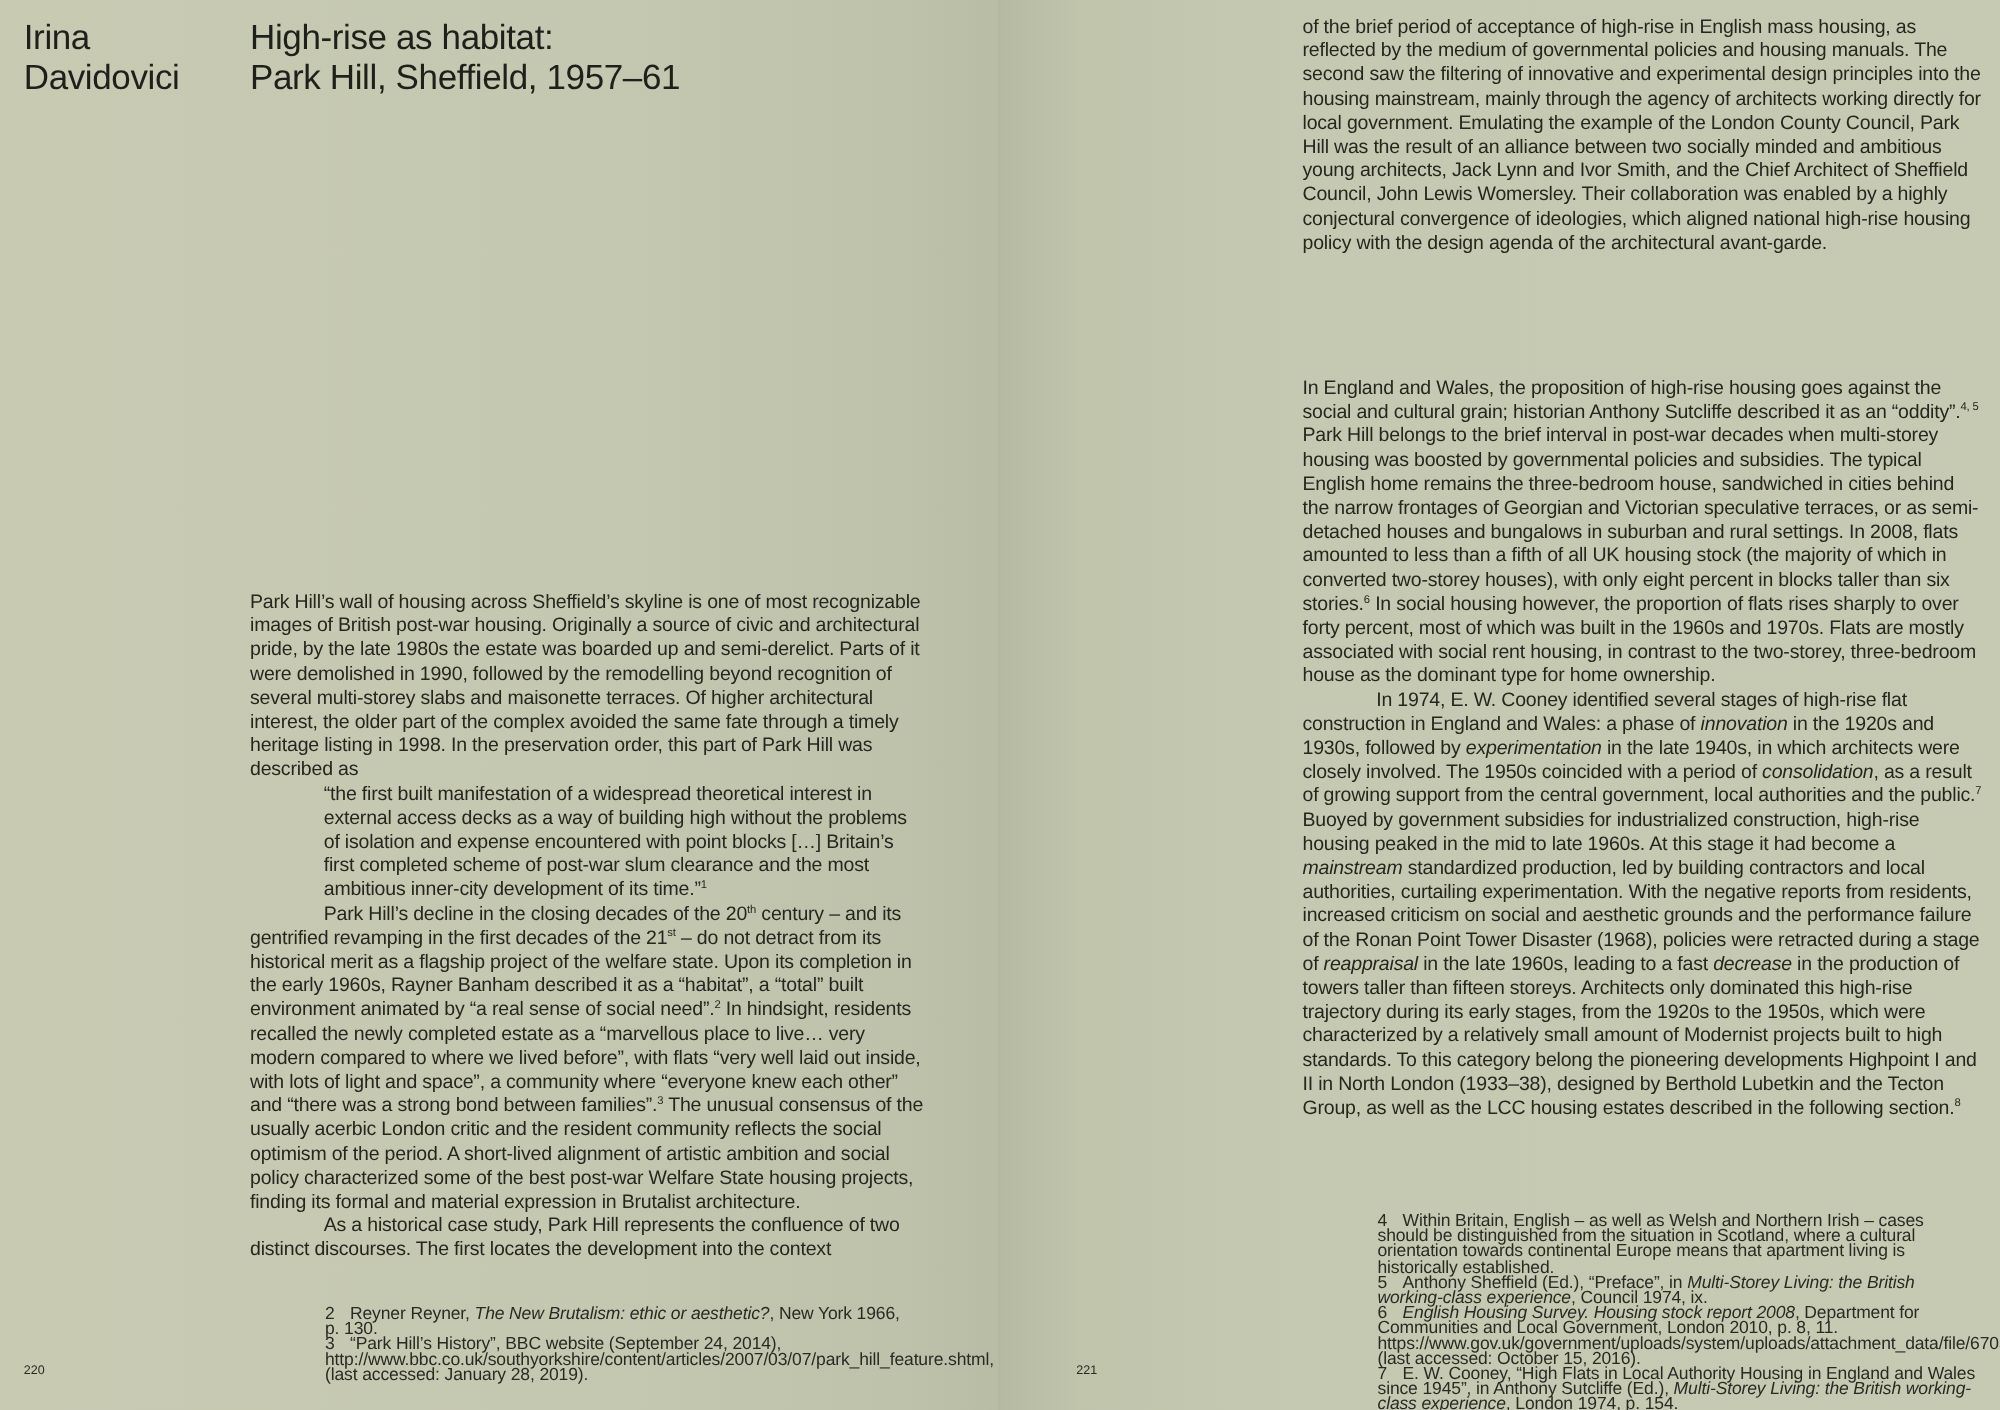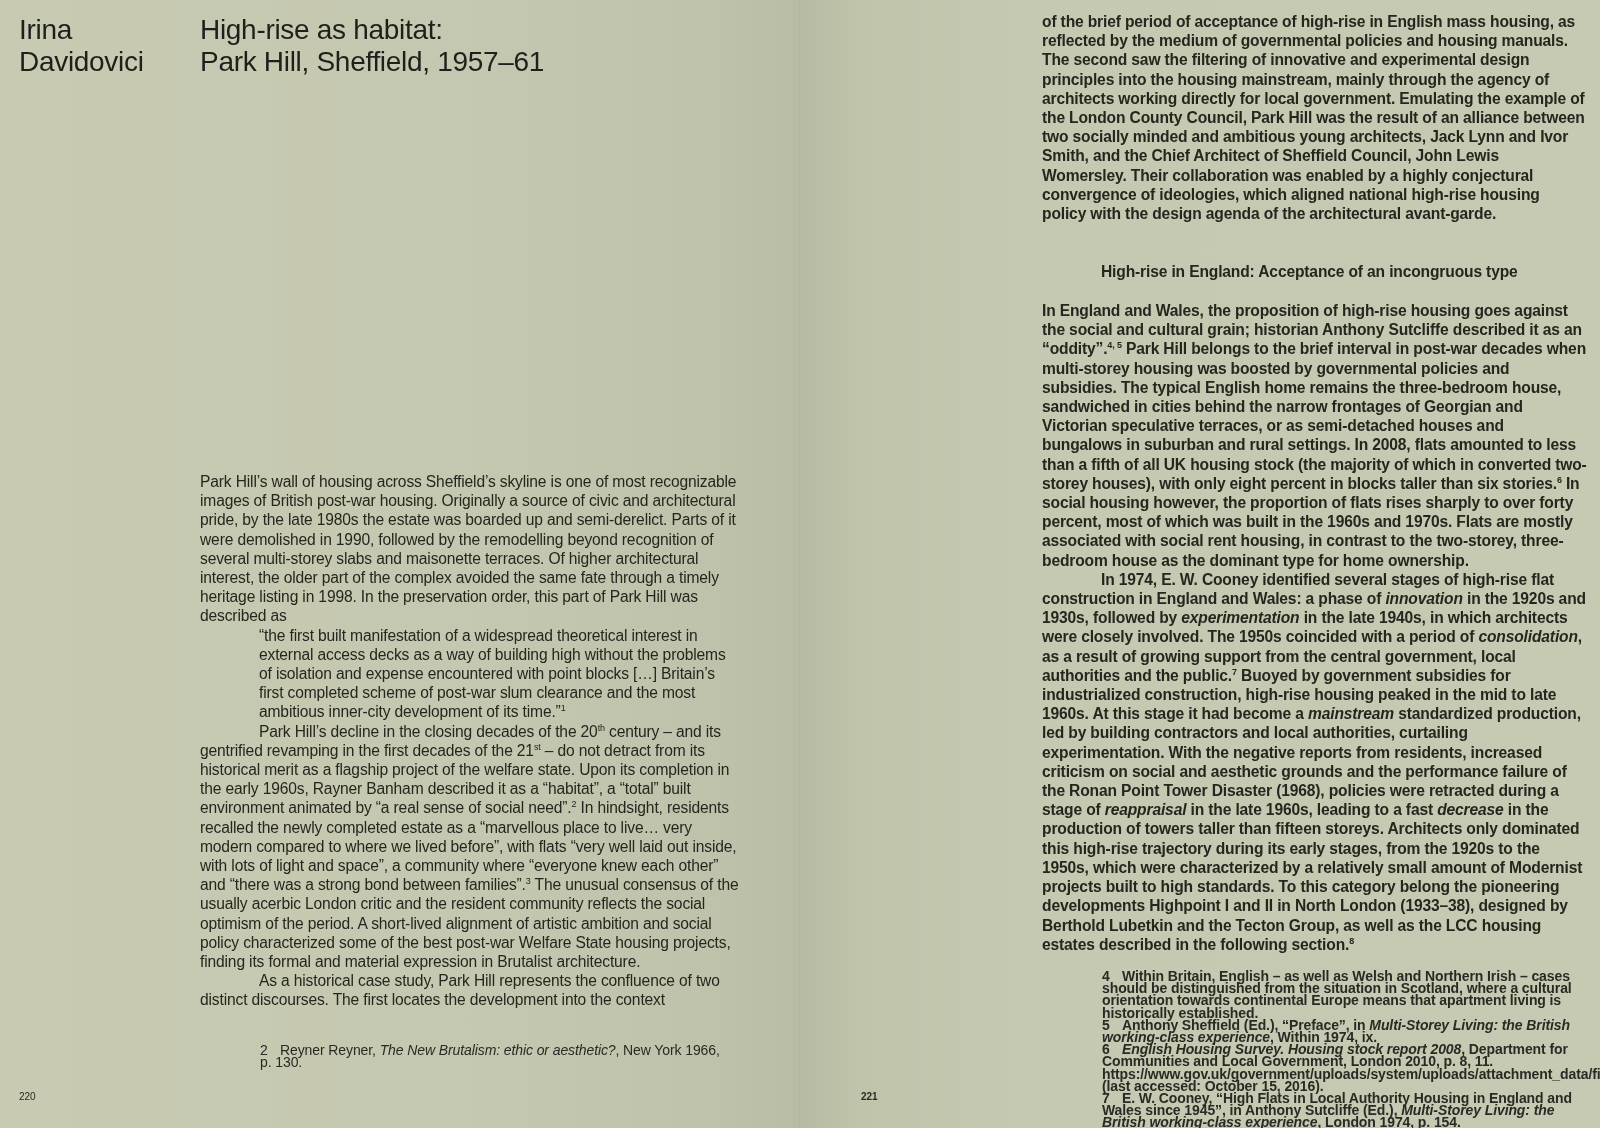--- a/index.html
+++ b/index.html
@@ -11,21 +11,20 @@
   }
   .spread { position: relative; width: 1600px; height: 944px; display: flex; }
   .page { position: relative; height: 1128px; }
   .page-left {
     width: 800px;
     background: linear-gradient(90deg, #c8cab2 0%, #c5c8b0 60%, #bec2aa 90%, #b8bca4 100%);
   }
   .page-right {
     width: 800px;
     background: linear-gradient(90deg, #b6baa2 0%, #c0c4ab 8%, #c6c9b1 30%, #c7cab2 100%);
-    font-weight: bold;
   }
   .gutter {
     position: absolute; left: 799px; top: 0; width: 2px; height: 1128px;
     background: #aeb29b; opacity: .6;
   }
 
   .author {
     position: absolute; left: 19px; top: 14px;
     font-size: 28px; line-height: 32px; letter-spacing: -0.3px;
     color: #1f1f1c;
@@ -91,42 +90,42 @@
 
     <div class="body-text left-body">
       <p>Park Hill’s wall of housing across Sheffield’s skyline is one of most recognizable images of British post-war housing. Originally a source of civic and architectural pride, by the late 1980s the estate was boarded up and semi-derelict. Parts of it were demolished in 1990, followed by the remodelling beyond recognition of several multi-storey slabs and maisonette terraces. Of higher architectural interest, the older part of the complex avoided the same fate through a timely heritage listing in 1998. In the preservation order, this part of Park Hill was described as</p>
       <p class="quote"><span>“the first built manifestation of a widespread theoretical interest in external access decks as a way of building high without the problems of isolation and expense encountered with point blocks […] Britain’s first completed scheme of post-war slum clearance and the most ambitious inner-city development of its time.”</span><sup>1</sup></p>
       <p class="indent"><span>Park Hill’s decline in the closing decades of the 20</span><sup>th</sup><span> century – and its gentrified revamping in the first decades of the 21</span><sup>st</sup><span> – do not detract from its historical merit as a flagship project of the welfare state. Upon its completion in the early 1960s, Rayner Banham described it as a “habitat”, a “total” built environment animated by “a real sense of social need”.</span><sup>2</sup><span> In hindsight, residents recalled the newly completed estate as a “marvellous place to live… very modern compared to where we lived before”, with flats “very well laid out inside, with lots of light and space”, a community where “everyone knew each other” and “there was a strong bond between families”.</span><sup>3</sup><span> The unusual consensus of the usually acerbic London critic and the resident community reflects the social optimism of the period. A short-lived alignment of artistic ambition and social policy characterized some of the best post-war Welfare State housing projects, finding its formal and material expression in Brutalist architecture.</span></p>
       <p class="indent">As a historical case study, Park Hill represents the confluence of two distinct discourses. The first locates the development into the context</p>
     </div>
 
     <div class="footnotes left-fn">
       <p><span class="fn-num">2</span><span>Reyner Reyner, </span><em>The New Brutalism: ethic or aesthetic?</em><span>, New York 1966, p. 130.</span></p>
+      <p><span class="fn-num">3</span><span>“Park Hill’s History”, BBC website (September 24, 2014), http://www.bbc.co.uk/southyorkshire/content/articles/2007/03/07/park_hill_feature.shtml, (last accessed: January 28, 2019).</span></p>
     </div>
 
     <div class="folio folio-left">220</div>
   </div>
 
   <div class="gutter"></div>
 
   <div class="page page-right">
     <div class="body-text right-body-top" style="left:242px;">
       <p>of the brief period of acceptance of high-rise in English mass housing, as reflected by the medium of governmental policies and housing manuals. The second saw the filtering of innovative and experimental design principles into the housing mainstream, mainly through the agency of architects working directly for local government. Emulating the example of the London County Council, Park Hill was the result of an alliance between two socially minded and ambitious young architects, Jack Lynn and Ivor Smith, and the Chief Architect of Sheffield Council, John Lewis Womersley. Their collaboration was enabled by a highly conjectural convergence of ideologies, which aligned national high-rise housing policy with the design agenda of the architectural avant-garde.</p>
     </div>
 
-    <div class="section-heading" style="left:301px;">High-rise in England: Acceptance of an incongruous type</div>
 
     <div class="body-text right-body-main" style="left:242px;">
       <p><span>In England and Wales, the proposition of high-rise housing goes against the social and cultural grain; historian Anthony Sutcliffe described it as an “oddity”.</span><sup>4, 5</sup><span> Park Hill belongs to the brief interval in post-war decades when multi-storey housing was boosted by governmental policies and subsidies. The typical English home remains the three-bedroom house, sandwiched in cities behind the narrow frontages of Georgian and Victorian speculative terraces, or as semi-detached houses and bungalows in suburban and rural settings. In 2008, flats amounted to less than a fifth of all UK housing stock (the majority of which in converted two-storey houses), with only eight percent in blocks taller than six stories.</span><sup>6</sup><span> In social housing however, the proportion of flats rises sharply to over forty percent, most of which was built in the 1960s and 1970s. Flats are mostly associated with social rent housing, in contrast to the two-storey, three-bedroom house as the dominant type for home ownership.</span></p>
       <p class="indent"><span>In 1974, E. W. Cooney identified several stages of high-rise flat construction in England and Wales: a phase of </span><em>innovation</em><span> in the 1920s and 1930s, followed by </span><em>experimentation</em><span> in the late 1940s, in which architects were closely involved. The 1950s coincided with a period of </span><em>consolidation</em><span>, as a result of growing support from the central government, local authorities and the public.</span><sup>7</sup><span> Buoyed by government subsidies for industrialized construction, high-rise housing peaked in the mid to late 1960s. At this stage it had become a </span><em>mainstream</em><span> standardized production, led by building contractors and local authorities, curtailing experimentation. With the negative reports from residents, increased criticism on social and aesthetic grounds and the performance failure of the Ronan Point Tower Disaster (1968), policies were retracted during a stage of </span><em>reappraisal</em><span> in the late 1960s, leading to a fast </span><em>decrease</em><span> in the production of towers taller than fifteen storeys. Architects only dominated this high-rise trajectory during its early stages, from the 1920s to the 1950s, which were characterized by a relatively small amount of Modernist projects built to high standards. To this category belong the pioneering developments Highpoint I and II in North London (1933–38), designed by Berthold Lubetkin and the Tecton Group, as well as the LCC housing estates described in the following section.</span><sup>8</sup></p>
     </div>
 
     <div class="footnotes right-fn" style="left:302px;">
       <p><span class="fn-num">4</span><span>Within Britain, English – as well as Welsh and Northern Irish – cases should be distinguished from the situation in Scotland, where a cultural orientation towards continental Europe means that apartment living is historically established.</span></p>
-      <p><span class="fn-num">5</span><span>Anthony Sheffield (Ed.), “Preface”, in </span><em>Multi-Storey Living: the British working-class experience</em><span>, Within 1974, ix.</span></p>
+      <p><span class="fn-num">5</span><span>Anthony Sheffield (Ed.), “Preface”, in </span><em>Multi-Storey Living: the British working-class experience</em><span>, Council 1974, ix.</span></p>
       <p><span class="fn-num">6</span><em>English Housing Survey. Housing stock report 2008</em><span>, Department for Communities and Local Government, London 2010, p. 8, 11. https://www.gov.uk/government/uploads/system/uploads/attachment_data/file/6703/1750754.pdf, (last accessed: October 15, 2016).</span></p>
       <p><span class="fn-num">7</span><span>E. W. Cooney, “High Flats in Local Authority Housing in England and Wales since 1945”, in Anthony Sutcliffe (Ed.), </span><em>Multi-Storey Living: the British working-class experience</em><span>, London 1974, p. 154.</span></p>
       <p><span class="fn-num">8</span><span>Cooney, 1974, pp. 154–155.</span></p>
     </div>
 
     <div class="folio folio-right" style="left:61px;text-align:right;">221</div>
   </div>
 </div>
 
 </body></html>

